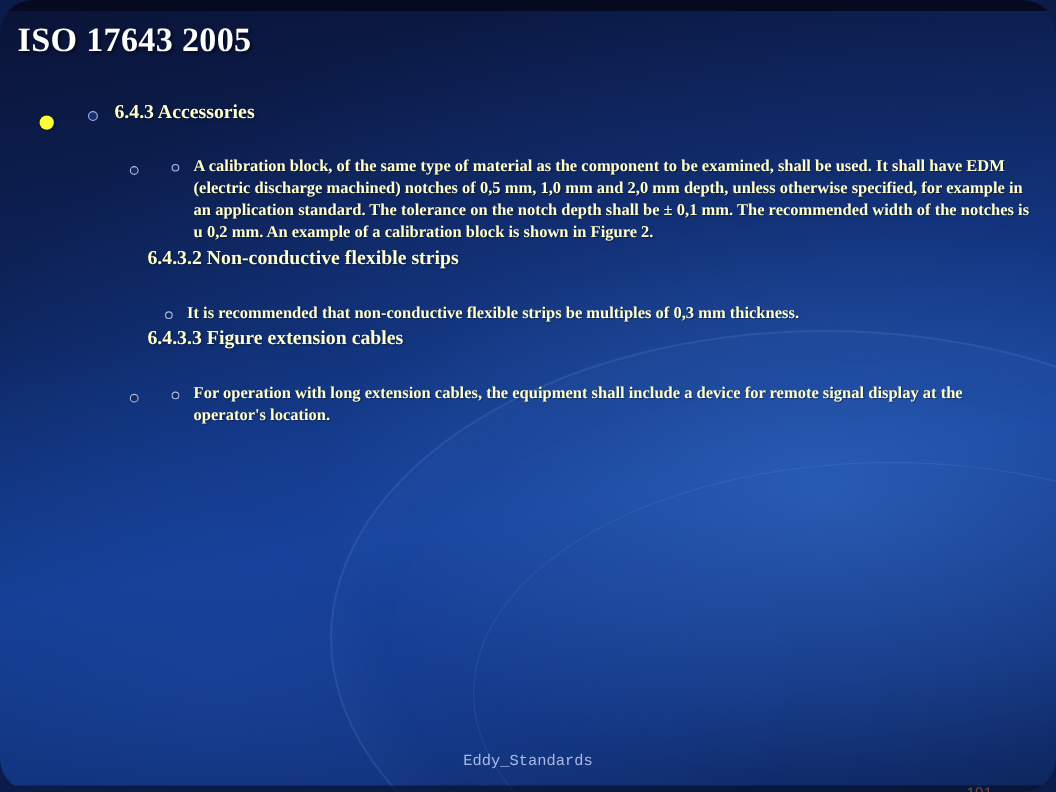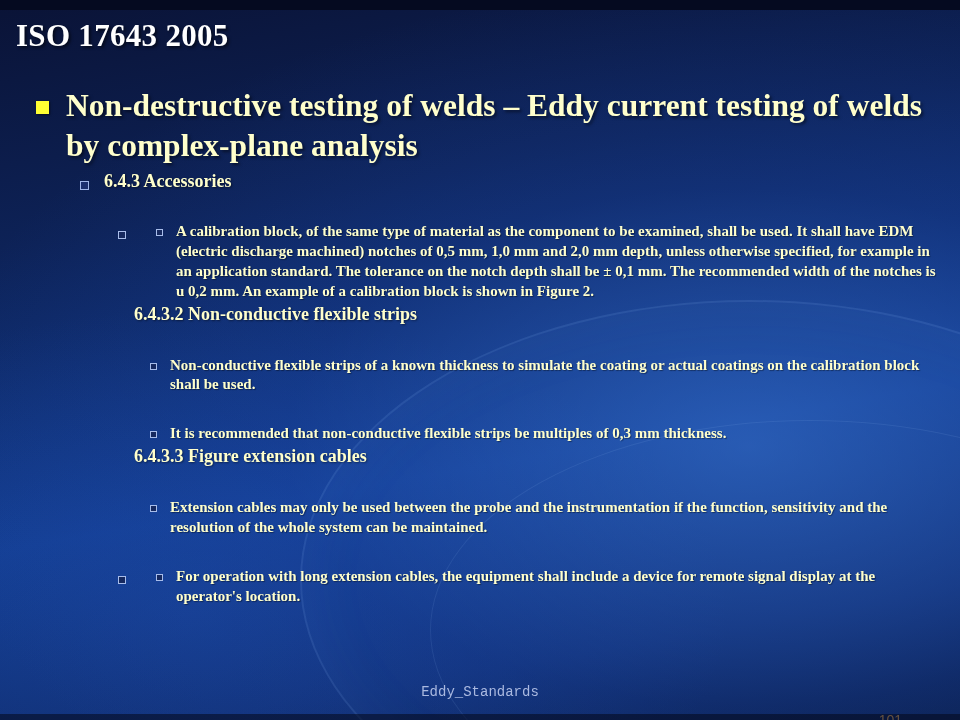--- a/index.html
+++ b/index.html
@@ -1,15 +1,15 @@
 <!DOCTYPE html>
 <html><head>
 <meta charset="utf-8">
 <style>
-  * { box-sizing: border-box; }
+  * { box-sizing: border-box; border-radius: 30px; }
   html, body { margin: 0; padding: 0; }
   body {
     width: 960px;
     height: 720px;
     overflow: hidden;
     font-family: "Liberation Serif", serif;
     background: #0b1b4a;
   }
   .slide {
     position: relative;
@@ -191,21 +191,20 @@
 
   <div class="swoosh swoosh1"></div>
   <div class="swoosh swoosh2"></div>
 
   <div class="title">ISO 17643 2005</div>
 
   <div class="body">
     <ul class="l1">
       <li>
         <span class="bullet"></span>
-        <div class="row">Non-destructive testing of welds – Eddy current testing of welds by complex-plane analysis</div>
 
         <ul class="l2">
           <li>
             <span class="bullet"></span>
             <div class="row">6.4.3 Accessories</div>
 
             <ul class="l3">
 
               <li>
                 <span class="bullet"></span>
@@ -216,38 +215,28 @@
                   </li>
                 </ul>
               </li>
 
               <li class="nobullet">
 
                 <div class="row">6.4.3.2 Non-conductive flexible strips</div>
                 <ul class="l4">
                   <li>
                     <span class="bullet"></span>
-                    <div class="row">Non-conductive flexible strips of a known thickness to simulate the coating or actual coatings on the calibration block shall be used.</div>
-                  </li>
-                  <li>
-                    <span class="bullet"></span>
                     <div class="row">It is recommended  that non-conductive  flexible strips be multiples of 0,3 mm thickness.</div>
                   </li>
                 </ul>
               </li>
 
               <li class="nobullet">
 
                 <div class="row">6.4.3.3 Figure extension cables</div>
-                <ul class="l4">
-                  <li>
-                    <span class="bullet"></span>
-                    <div class="row">Extension cables may only be used between the probe and the instrumentation if the function, sensitivity and the resolution of the whole system can be maintained.</div>
-                  </li>
-                </ul>
               </li>
 
             </ul>
 
             <ul class="l3">
               <li>
                 <span class="bullet"></span>
                 <ul class="l4">
                   <li>
                     <span class="bullet"></span>

